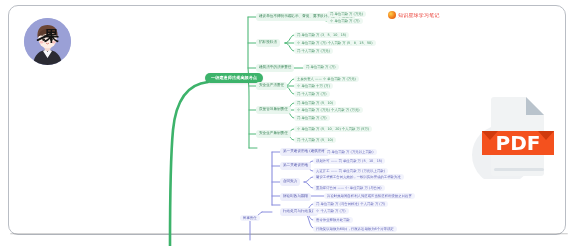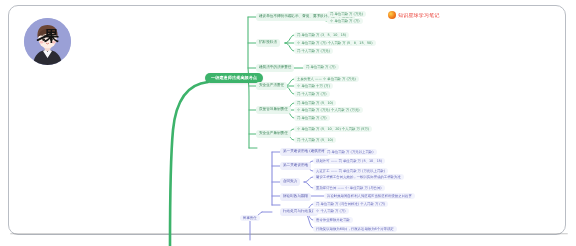--- a/index.html
+++ b/index.html
@@ -215,20 +215,32 @@
     </div>
   </div>
   <div class="nick-stroke"></div>
   <div class="nickname">果</div>
 
   <div class="watermark">
     <span class="wm-icon"></span>
     <span class="wm-text">知识星球学习笔记</span>
   </div>
 
+  <div class="pdf-icon">
+    <svg viewBox="0 0 100 86" width="100" height="86">
+      <circle cx="36" cy="62" r="30" fill="#eceff1" opacity="0.85"></circle>
+      <path d="M28 4 h32 l18 18 v58 a3 3 0 0 1 -3 3 h-47 a3 3 0 0 1 -3 -3 v-73 a3 3 0 0 1 3 -3 z" fill="#f1f3f4"></path>
+      <path d="M60 4 l18 18 h-18 z" fill="#b9c3cc"></path>
+      <rect x="28" y="75" width="50" height="3" rx="1.5" fill="#dde2e6"></rect>
+      <path d="M16 38 h72 v24 h-72 z" fill="#f4511e"></path>
+      <path d="M16 38 l8 9 l8 -9 z" fill="#d03a0d"></path>
+      <path d="M88 38 l-8 9 l-8 -9 z" fill="#d03a0d"></path>
+      <text x="52" y="57" font-family="DejaVu Sans, sans-serif" font-size="20" font-weight="bold" fill="#ffffff" text-anchor="middle">PDF</text>
+    </svg>
+  </div>
 
   <svg id="mindmap" viewBox="0 0 576 246">
     <g fill="none" stroke="#4fb878" stroke-width="1" stroke-linecap="round">
 
       <path d="M254 79 C249 79 248 74 248 68 L248 17" stroke-width="1.1"></path>
       <path d="M248 79 C249 84 249 90 249 96 L249 148" stroke-width="1.1"></path>
 
       <path d="M248 17 h8"></path>
       <path d="M248 43 h8"></path>
       <path d="M248 68 h8"></path>

